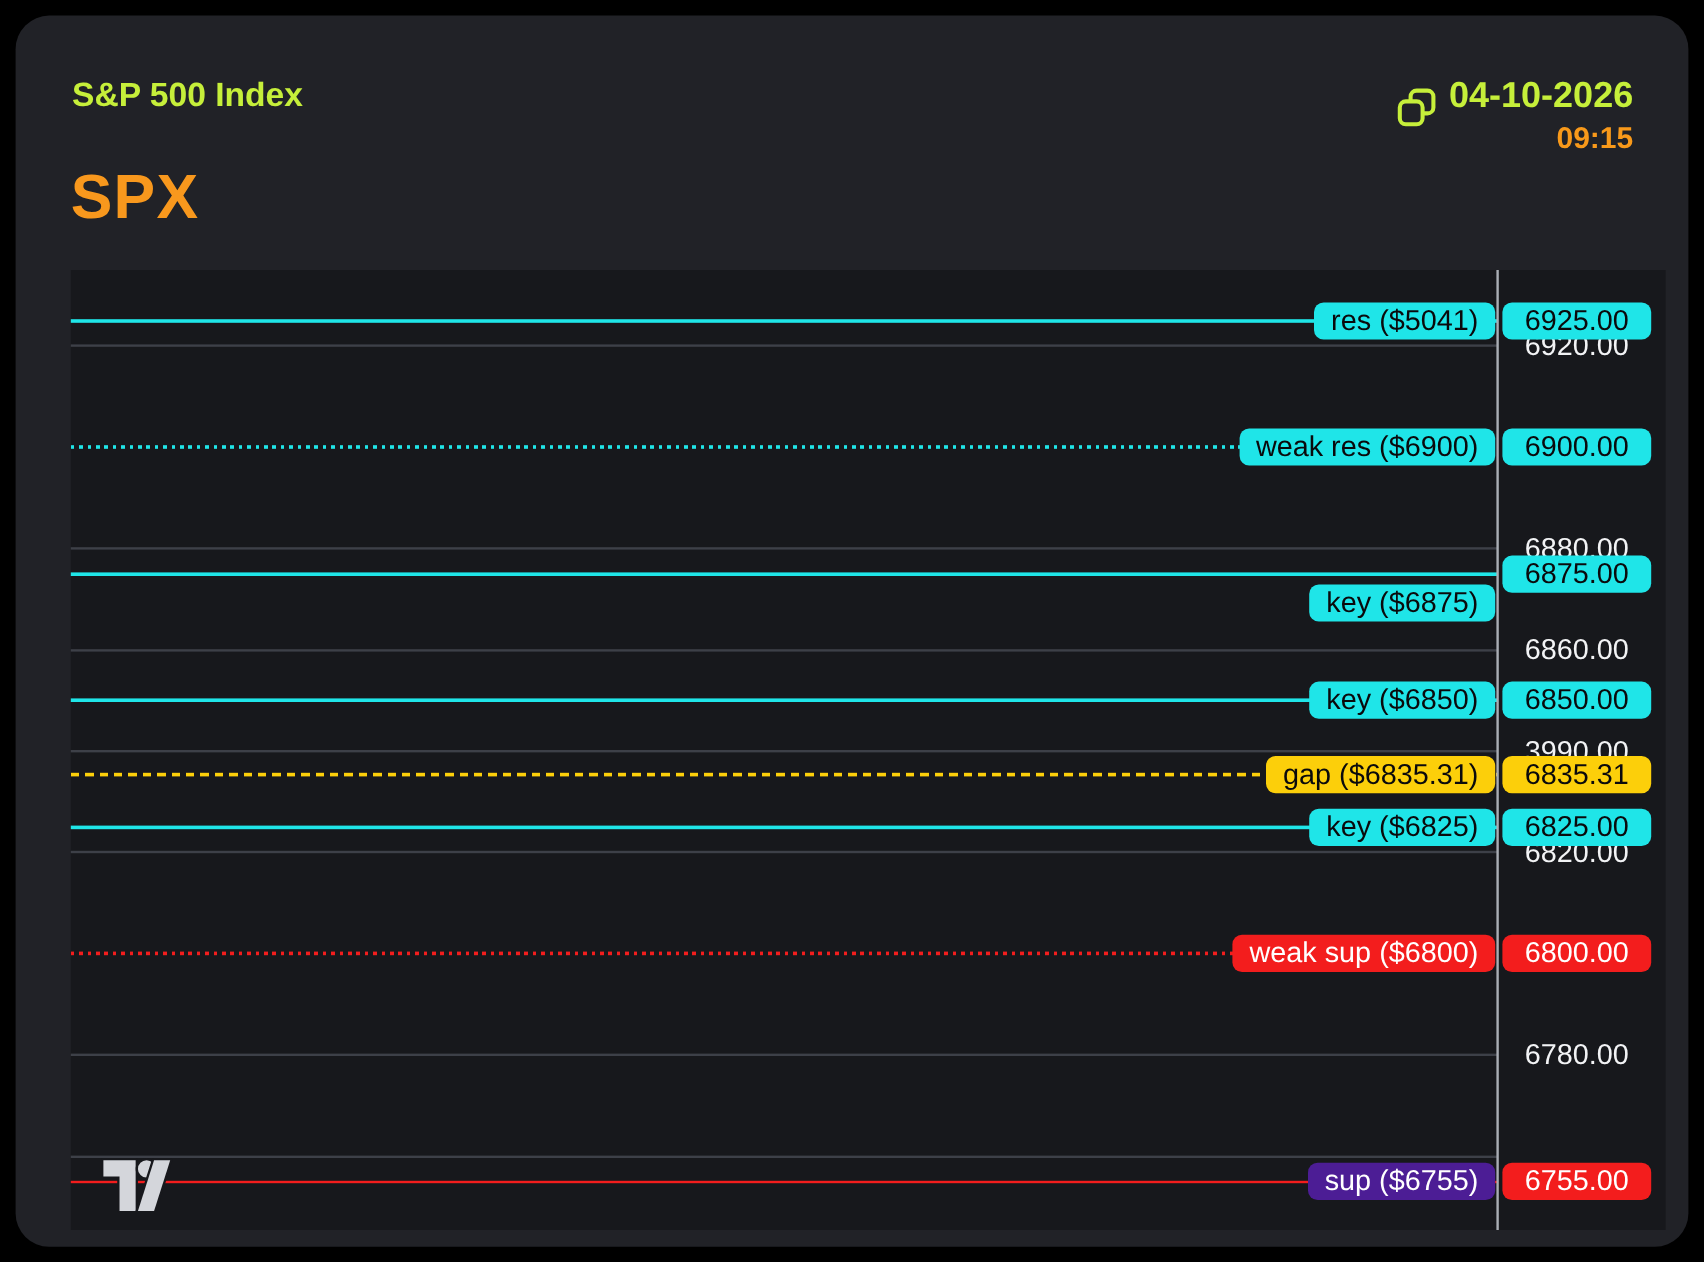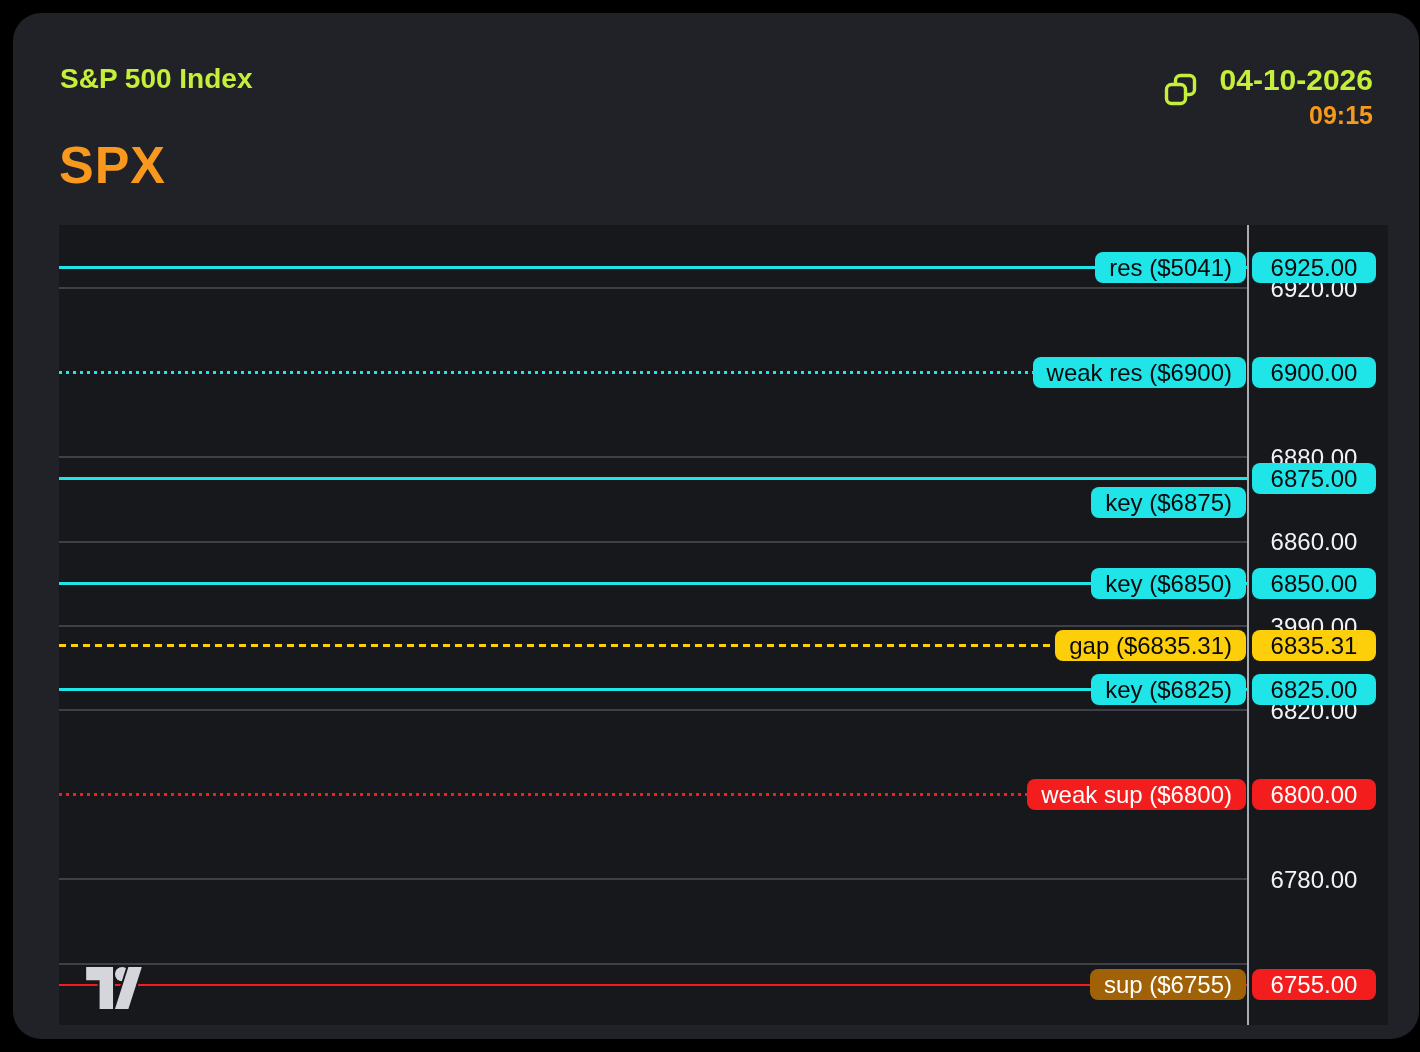--- a/index.html
+++ b/index.html
@@ -1,20 +1,20 @@
 <!DOCTYPE html>
 <html><head>
 <meta charset="utf-8">
 <style>
   html,body{margin:0;padding:0;background:#000;}
   body{width:1420px;height:1052px;font-family:"Liberation Sans",sans-serif;overflow:hidden;}
   #screen{position:relative;width:1420px;height:1052px;background:#000;overflow:hidden;}
 
   .panel{position:absolute;left:13px;top:13px;width:1394px;height:1026px;
-         background:#212227;border-radius:28px;padding-left:12px;}
+         background:#212227;border-radius:28px;}
 
   
   .hdr-title{position:absolute;left:47px;top:50px;font-size:28px;font-weight:700;color:#c6ef3a;}
   .hdr-symbol{position:absolute;left:46px;top:122px;font-size:52px;font-weight:700;color:#f8981d;letter-spacing:1px;}
   .hdr-date{position:absolute;right:46px;top:50px;font-size:30px;font-weight:600;color:#c6ef3a;text-align:right;}
   .hdr-time{position:absolute;right:46px;top:88px;font-size:25px;font-weight:600;color:#f8991a;text-align:right;}
   .copy-icon{position:absolute;left:1150px;top:59px;width:36px;height:36px;cursor:pointer;}
 
   
   .chart-area{position:absolute;left:46px;top:212px;width:1329px;height:800px;background:#17181c;}
@@ -91,18 +91,18 @@
         <div class="level-line" style="height: 3px; top: 419.355px; background: repeating-linear-gradient(90deg, rgb(252, 207, 10) 0px, rgb(252, 207, 10) 7px, transparent 7px, transparent 12px);"></div>
         <div class="level-flag" style="top: 405.355px; background: rgb(252, 207, 10); color: rgb(10, 10, 12);">gap ($6835.31)</div>
         <div class="price-badge" style="top: 405.355px; background: rgb(252, 207, 10); color: rgb(10, 10, 12);">6835.31</div>
         <div class="level-line" style="height: 3px; top: 462.88px; background: rgb(31, 229, 232);"></div>
         <div class="level-flag" style="top: 448.88px; background: rgb(31, 229, 232); color: rgb(10, 10, 12);">key ($6825)</div>
         <div class="price-badge" style="top: 448.88px; background: rgb(31, 229, 232); color: rgb(10, 10, 12);">6825.00</div>
         <div class="level-line" style="height: 3px; top: 568.421px; background: repeating-linear-gradient(90deg, rgb(243, 29, 29) 0px, rgb(243, 29, 29) 3px, transparent 3px, transparent 7px);"></div>
         <div class="level-flag" style="top: 554.421px; background: rgb(243, 29, 29); color: rgb(255, 255, 255);">weak sup ($6800)</div>
         <div class="price-badge" style="top: 554.421px; background: rgb(243, 29, 29); color: rgb(255, 255, 255);">6800.00</div>
         <div class="level-line" style="height: 2.5px; top: 758.644px; background: rgb(243, 29, 29);"></div>
-        <div class="level-flag" style="top: 744.394px; background: #a16207; color: rgb(255, 255, 255);">sup ($6755)</div>
+        <div class="level-flag" style="top: 744.394px; background: #4c1d95; color: rgb(255, 255, 255);">sup ($6755)</div>
         <div class="price-badge" style="top: 744.394px; background: rgb(243, 29, 29); color: rgb(255, 255, 255);">6755.00</div>
       </div>
 
   </div>
 </div>
 
 </body></html>

